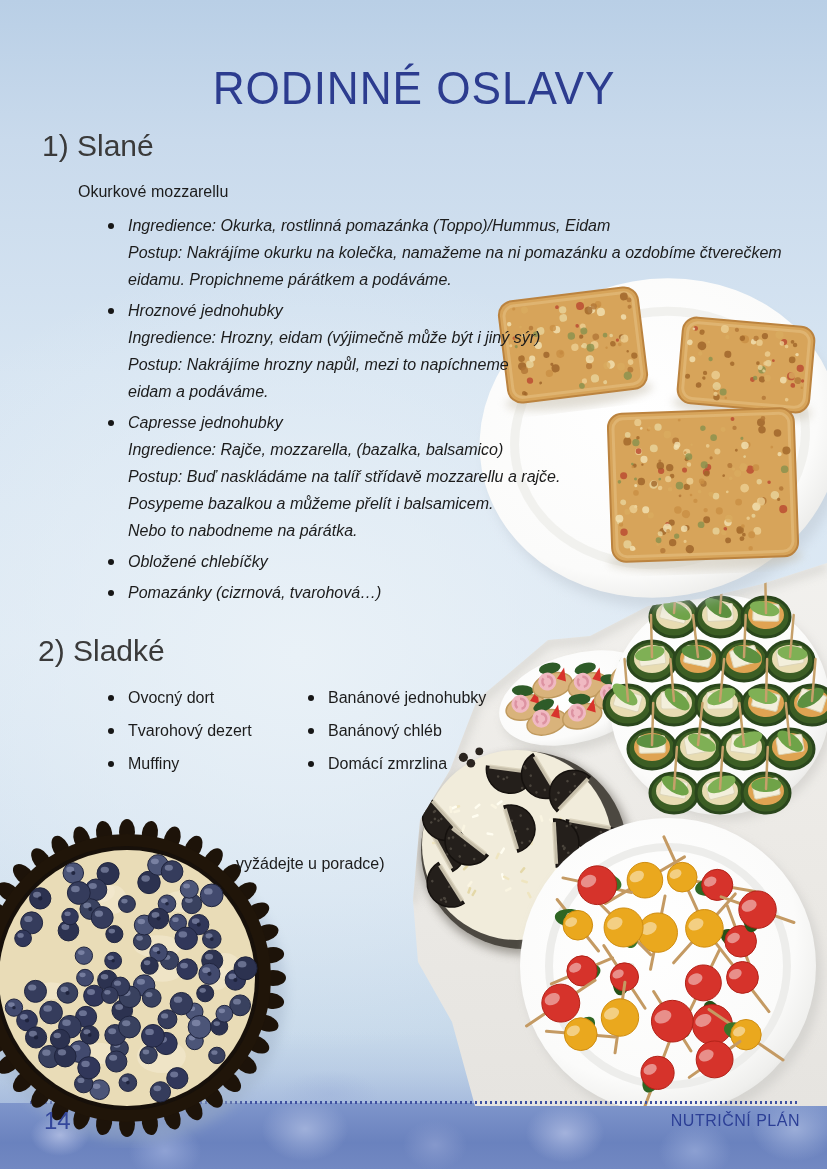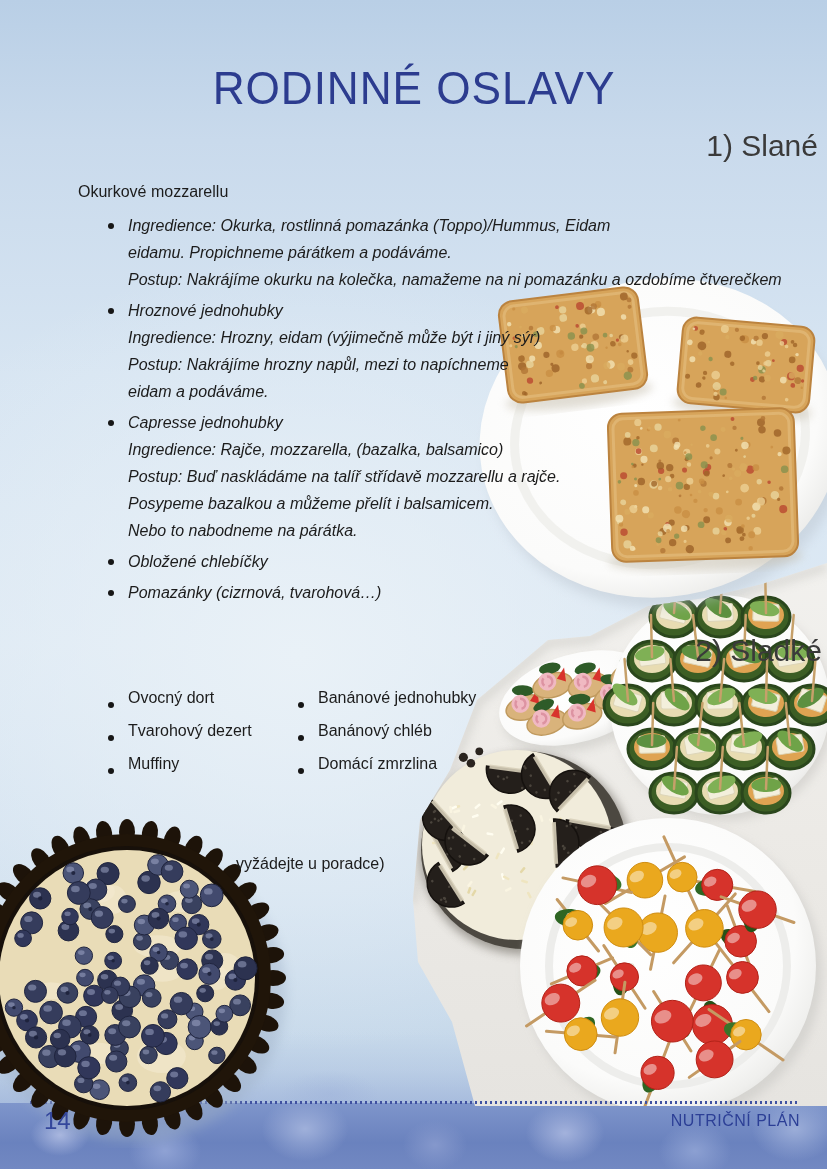--- a/index.html
+++ b/index.html
@@ -12,34 +12,34 @@
       linear-gradient(180deg,#b9cfe6 0%,#c9daec 12%,#d7e5f2 32%,#dde9f4 55%,#d3e2f0 76%,#c4d7e9 92%,#bdd1e7 100%);
   }
   .abs{position:absolute;}
   .z1{z-index:1}.z2{z-index:2}.z3{z-index:3}.z5{z-index:5}.z6{z-index:6}.z8{z-index:8}
 
   .title{
     left:42px; width:744px; top:60px; text-align:center;
     font-size:47px; font-weight:300; letter-spacing:1px; color:#2c3c8f;
     transform:scaleX(.94);
   }
-  .h2{font-size:30px; font-weight:300; color:#3a3a3a; text-align:right;}
+  .h2{font-size:30px; font-weight:300; color:#3a3a3a; text-align:left;}
   .h2-salty{left:42px; width:776px; top:129px;}
   .h2-sweet{left:38px; width:784px; top:634px;}
   .intro{left:78px; top:183px; font-size:16px;}
 
   .list{left:103px; top:212px; width:700px;font-style:italic;}
   .list .li{display:flex; margin-bottom:4px;}
   .list .dot{flex:0 0 6px; width:6px; height:6px; border-radius:50%; background:#161616; margin:11px 14px 0 5px;}
   .list .li-body{font-size:16px; line-height:27px;}
 
   .sweetlist{top:687px; width:230px;}
   .sweetlist.leftcol{left:103px;}
-  .sweetlist.rightcol{left:293px;}
-  .sweetlist .li{display:flex; margin-bottom:12px;align-items:flex-end;}
+  .sweetlist.rightcol{left:303px;}
+  .sweetlist .li{display:flex; margin-bottom:12px;}
   .sweetlist .dot{flex:0 0 6px; width:6px; height:6px; border-radius:50%; background:#161616; margin:8px 14px 0 5px;}
   .sweetlist .li-body{font-size:16px; line-height:21px;}
 
   .note{left:236px; top:855px; font-size:16px;}
 
   .photo{overflow:hidden;}
   #savory-plate{left:468px; top:262px; width:359px; height:356px;}
   #collage{
     left:408px; top:558px; width:419px; height:548px;
     clip-path:polygon(419px 5px,354px 26px,297px 40px,240px 48px,182px 78px,140px 82px,100px 116px,69px 142px,42px 212px,12px 262px,5px 342px,10px 404px,44px 464px,67px 548px,419px 548px);
@@ -1125,22 +1125,22 @@
 
   <div class="abs z8 title">RODINNÉ OSLAVY</div>
   <div class="abs z8 h2 h2-salty">1) Slané</div>
   <div class="abs z8 intro">Okurkové mozzarellu</div>
 
   <div class="abs z8 list">
     <div class="li">
       <span class="dot"></span>
       <div class="li-body">
         <div>Ingredience: Okurka, rostlinná pomazánka (Toppo)/Hummus, Eidam</div>
+        <div>Postup: Nakrájíme okurku na kolečka, namažeme na ni pomazánku a ozdobíme čtverečkem</div>
         <div>eidamu. Propichneme párátkem a podáváme.</div>
-        <div>Postup: Nakrájíme okurku na kolečka, namažeme na ni pomazánku a ozdobíme čtverečkem</div>
       </div>
     </div>
     <div class="li">
       <span class="dot"></span>
       <div class="li-body">
         <div>Hroznové jednohubky</div>
         <div>Ingredience: Hrozny, eidam (výjimečně může být i jiný sýr)</div>
         <div>Postup: Nakrájíme hrozny napůl, mezi to napíchneme</div>
         <div>eidam a podáváme.</div>
       </div>

